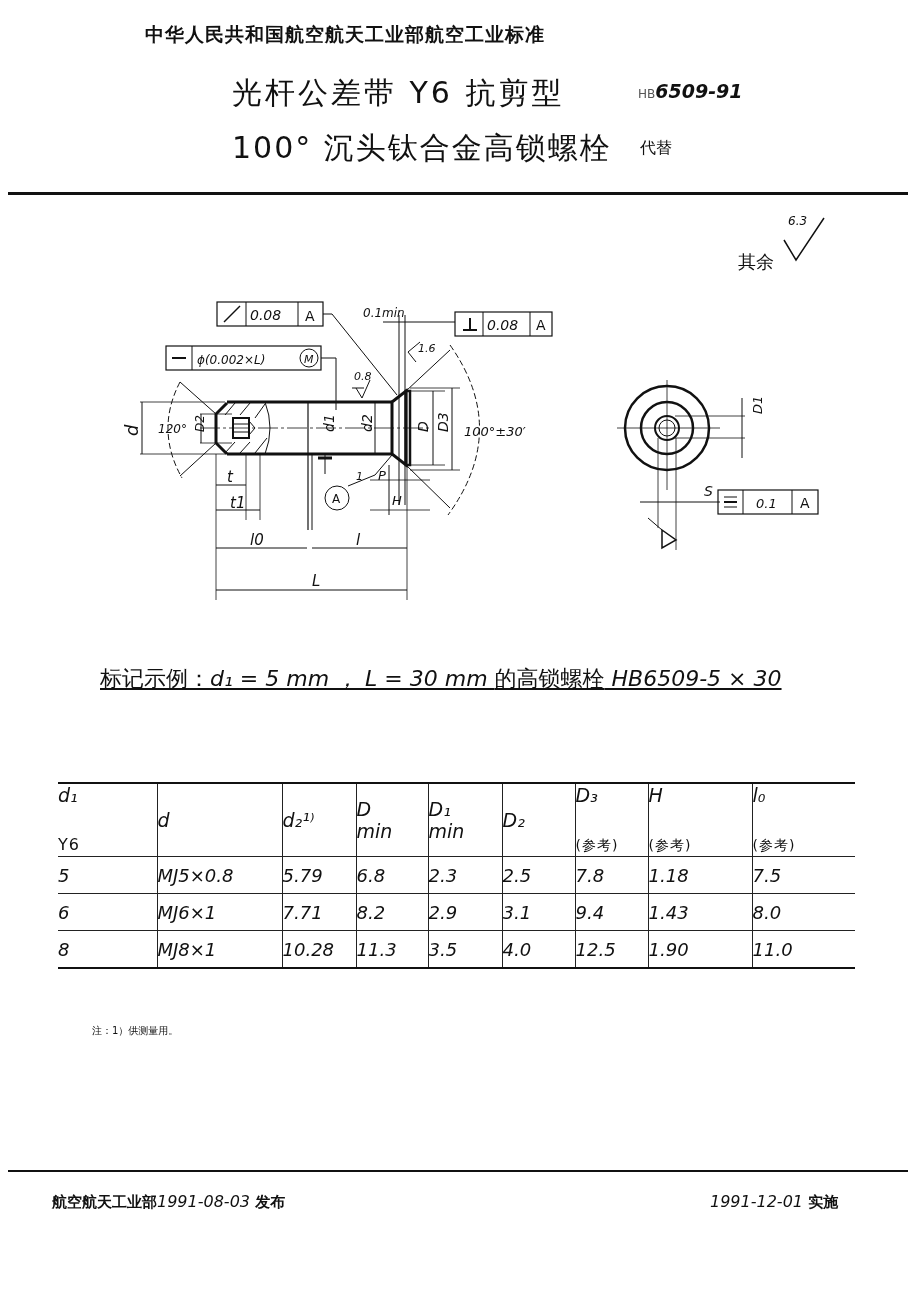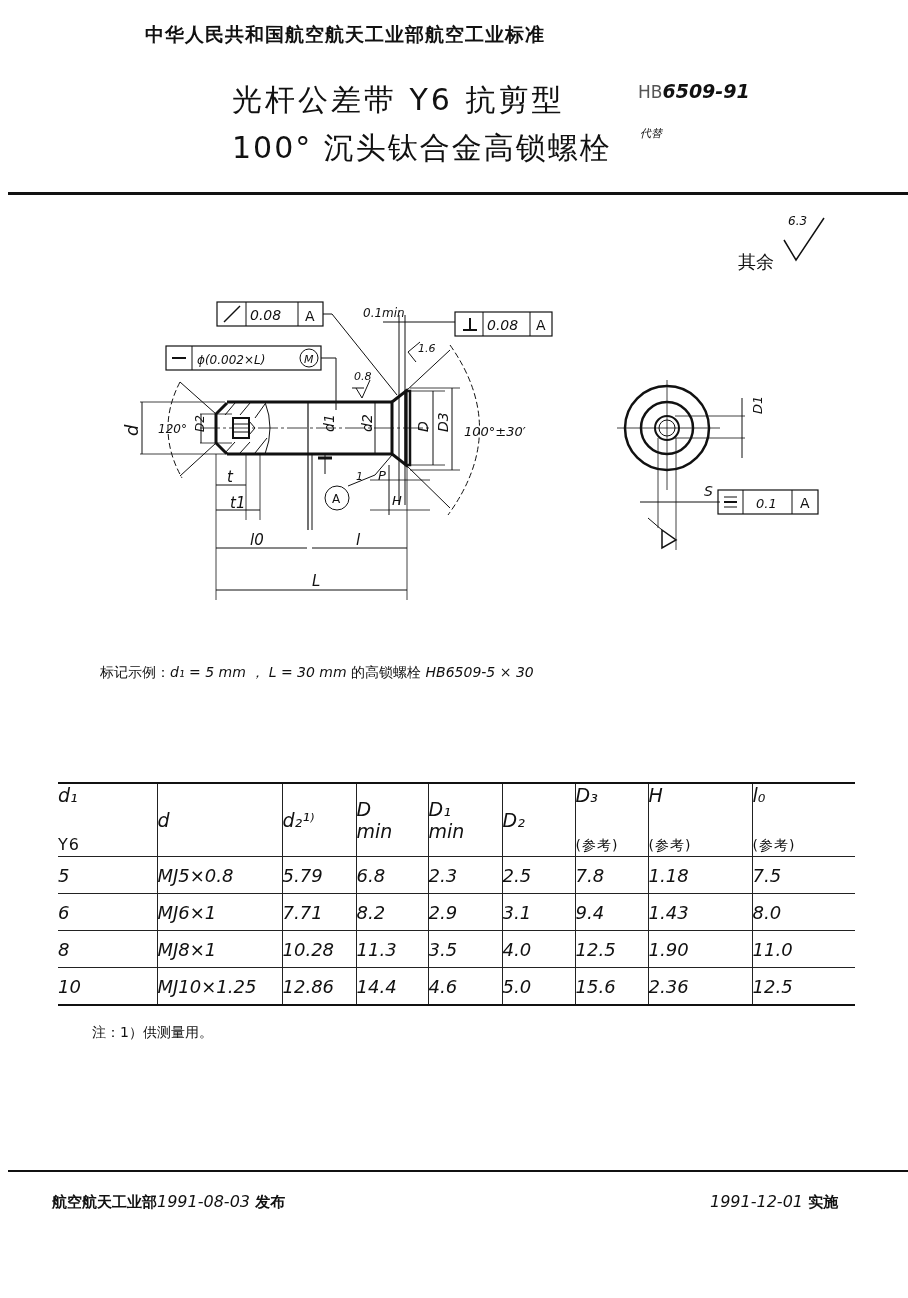--- a/index.html
+++ b/index.html
@@ -1,41 +1,41 @@
 <!DOCTYPE html>
 <html><head>
 <meta charset="utf-8">
 <style>
   html, body { margin:0; padding:0; background:#fff; }
   body { width:908px; height:1298px; position:relative; overflow:hidden;
          font-family:"DejaVu Sans", sans-serif; color:#111; }
   .abs { position:absolute; }
   .hdr-org { left:145px; top:22px; font-size:19px; font-weight:bold; letter-spacing:1px; white-space:nowrap; }
-  .title1 { left:232px; top:80px; font-size:30px; letter-spacing:3px; white-space:nowrap; font-family:"DejaVu Sans", sans-serif; }
+  .title1 { left:232px; top:73px; font-size:30px; letter-spacing:3px; white-space:nowrap; font-family:"DejaVu Sans", sans-serif; }
   .title2 { left:232px; top:128px; font-size:30px; letter-spacing:2px; white-space:nowrap; }
   .stdno { left:638px; top:80px; font-size:19px; font-style:italic; font-weight:bold; white-space:nowrap; }
-  .stdno .pre { font-size:17px; font-weight:normal; font-style:normal; color:#555; }
-  .replace { left:640px; top:126px; font-size:11px; white-space:nowrap;font-style:italic; }
+  .stdno .pre { font-size:12px; font-weight:normal; font-style:normal; color:#555; }
+  .replace { left:640px; top:138px; font-size:16px; white-space:nowrap; }
   .rule-top { left:8px; top:192px; width:900px; height:3px; background:#111; }
   .rule-bot { left:8px; top:1170px; width:900px; height:2px; background:#111; }
   .rough { left:738px; top:214px; width:100px; height:50px; }
   .rough .lbl { position:absolute; left:0; top:36px; font-size:18px; }
   .rough .val { position:absolute; left:50px; top:0; font-size:12px; font-style:italic; }
   .drawing { left:100px; top:290px; width:760px; height:320px; }
-  .example { left:100px; top:664px; font-size:14px; white-space:nowrap; font-style:italic; }
+  .example { left:100px; top:664px; font-size:22px; white-space:nowrap; font-style:italic;text-decoration:underline; }
   .example .cn { font-style:normal; }
   table.spec { position:absolute; left:58px; top:782px; width:797px; border-collapse:collapse; font-style:italic; }
   table.spec td, table.spec th { border-left:1.5px solid #222; border-bottom:1.5px solid #222; text-align:left; font-weight:normal; padding:0; font-size:18px; }
   table.spec tr > :first-child { border-left:none; }
   table.spec thead th { height:66px; vertical-align:middle; line-height:22px; font-size:19px; }
   table.spec tbody td { height:36px; }
   table.spec { border-top:2.5px solid #111; }
   table.spec tbody tr:last-child td { border-bottom:2.5px solid #111; }
   .ref { font-size:14px; font-style:normal; letter-spacing:1px;margin-top:28px; }
-  .note { left:92px; top:1024px; font-size:14px; white-space:nowrap;text-align:right; }
+  .note { left:92px; top:1024px; font-size:10px; white-space:nowrap;text-align:right; }
   .foot-l { left:52px; top:1192px; font-size:15px; font-weight:bold; white-space:nowrap; }
   .foot-r { left:710px; top:1192px; font-size:15px; font-weight:bold; white-space:nowrap; }
   .foot-l i, .foot-r i { font-weight:normal; font-size:16px; }
 </style>
 </head>
 <body>
 
 <div class="abs hdr-org">中华人民共和国航空航天工业部航空工业标准</div>
 <div class="abs title1">光杆公差带 Y6 抗剪型</div>
 <div class="abs title2">100° 沉头钛合金高锁螺栓</div>
@@ -285,31 +285,20 @@
       <td>8</td>
       <td>MJ8×1</td>
       <td>10.28</td>
       <td>11.3</td>
       <td>3.5</td>
       <td>4.0</td>
       <td>12.5</td>
       <td>1.90</td>
       <td>11.0</td>
     </tr>
-    <tr>
-      <td>10</td>
-      <td>MJ10×1.25</td>
-      <td>12.86</td>
-      <td>14.4</td>
-      <td>4.6</td>
-      <td>5.0</td>
-      <td>15.6</td>
-      <td>2.36</td>
-      <td>12.5</td>
-    </tr>
   </tbody>
 </table>
 
 <div class="abs note">注：1）供测量用。</div>
 
 <div class="abs rule-bot"></div>
 <div class="abs foot-l">
   <span>航空航天工业部</span><i>1991-08-03</i>
   <span>发布</span>
 </div>

